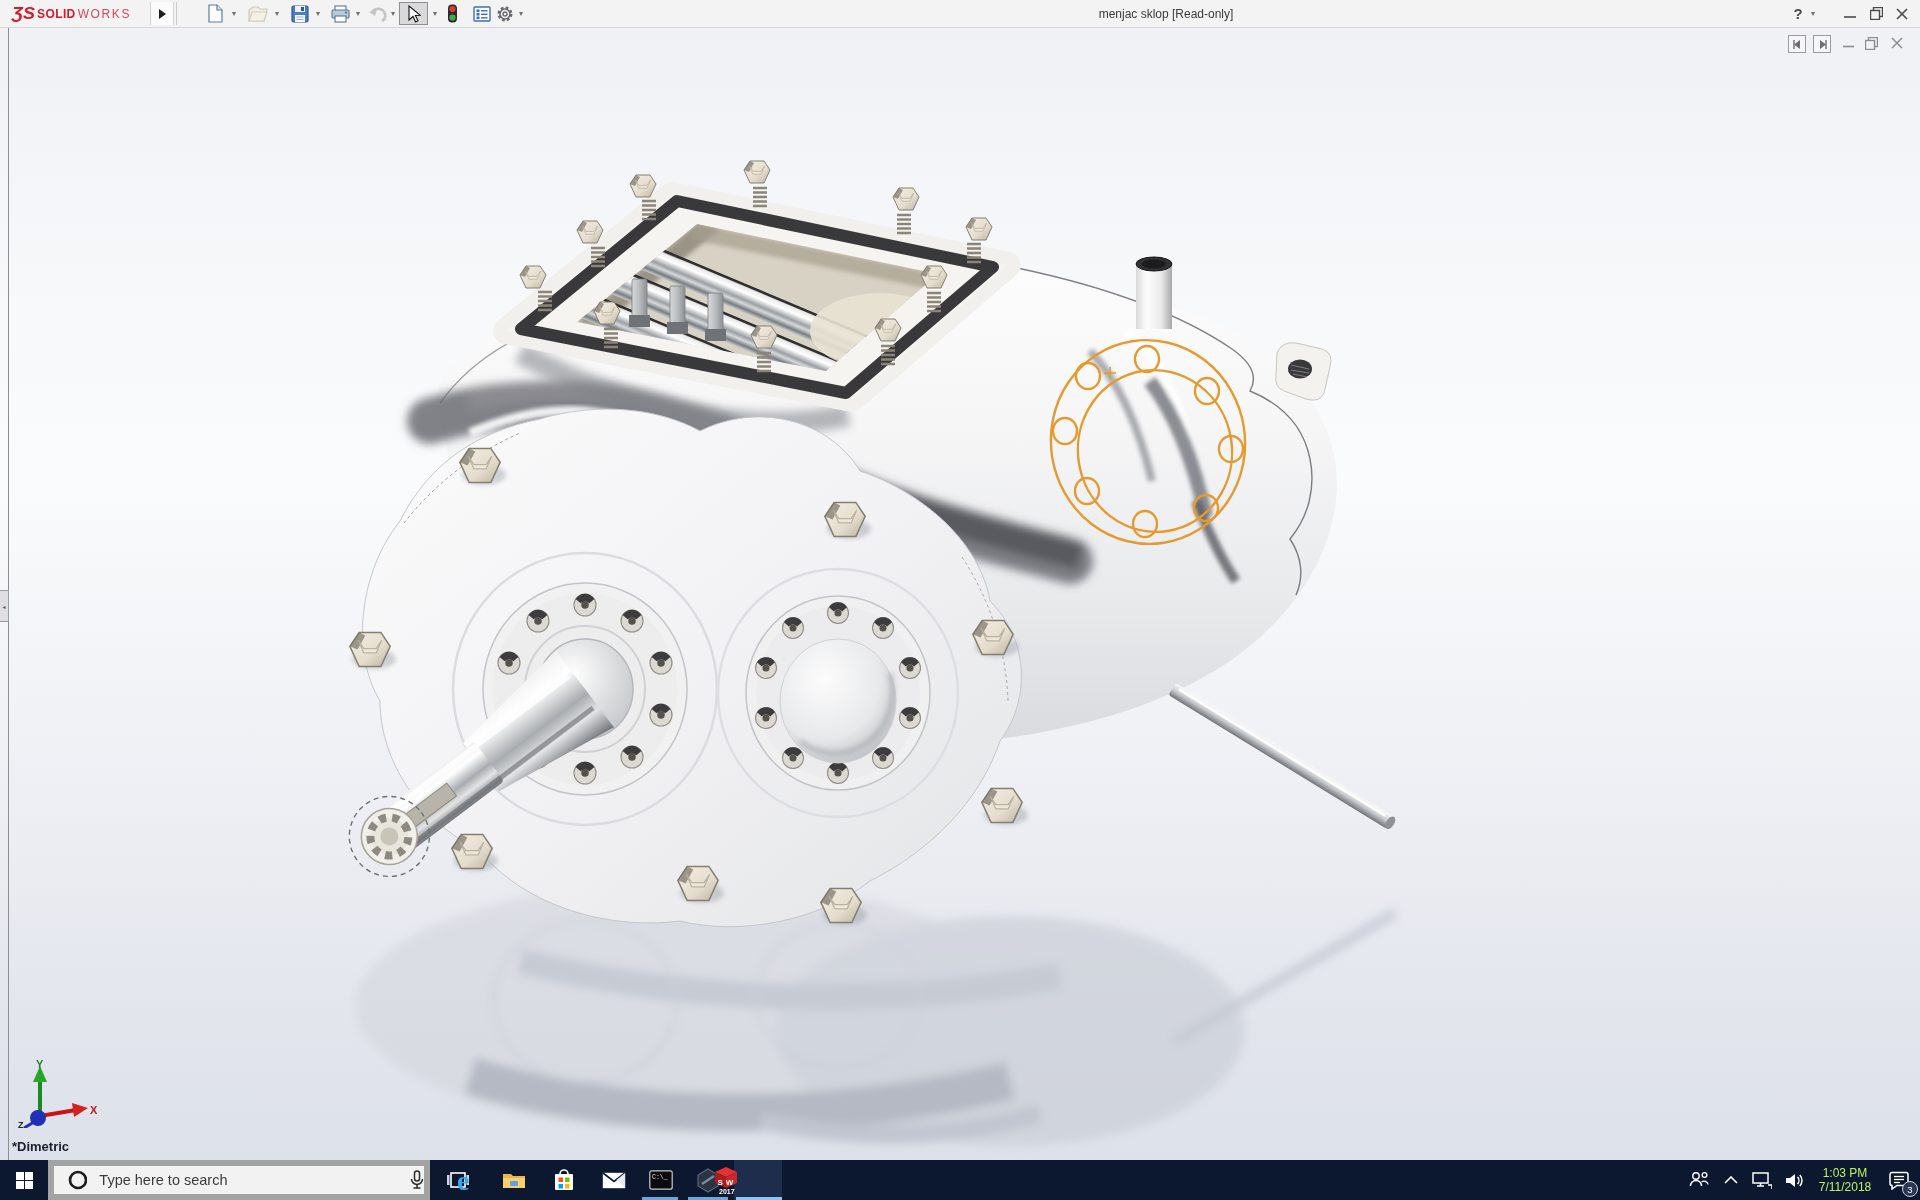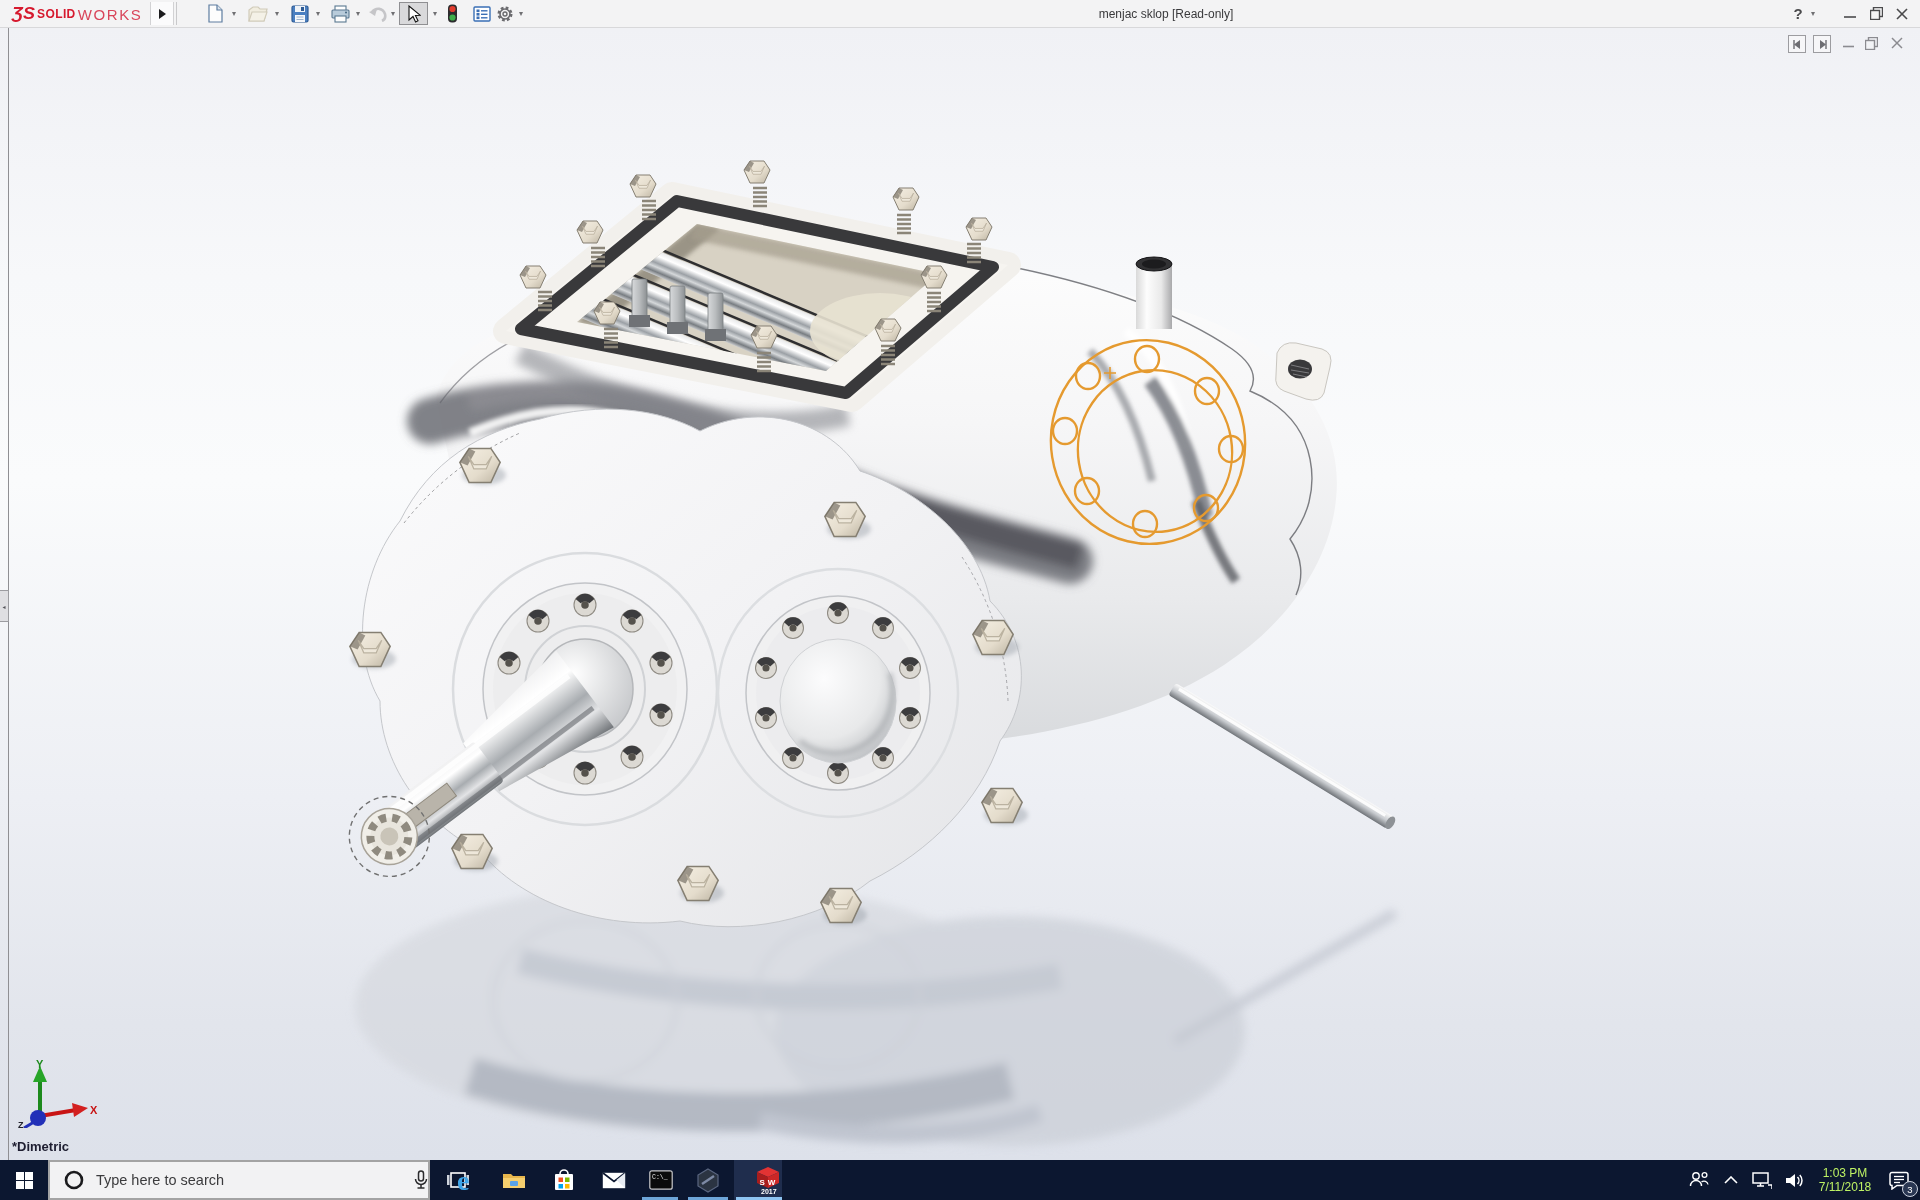--- a/index.html
+++ b/index.html
@@ -3,21 +3,21 @@
 <meta charset="utf-8">
 <style>
   html,body{margin:0;padding:0;width:1920px;height:1200px;overflow:hidden;
     font-family:"Liberation Sans",sans-serif;background:#e9ebf0;}
   .abs{position:absolute;}
   
   #titlebar{left:0;top:0;width:1920px;height:27px;background:#f3f3f4;border-bottom:1px solid #d8d8da;}
   #logo{left:12px;top:3px;height:22px;display:flex;align-items:center;gap:2px;}
   .logo-glyph{font-style:italic;font-weight:bold;font-size:18px;color:#d6192e;transform:scaleY(.9);}
   .logo-bold{font-weight:bold;font-size:12px;color:#d6192e;letter-spacing:.4px;}
-  .logo-light{font-weight:400;font-size:15px;color:#d9455a;letter-spacing:1.6px;}
+  .logo-light{font-weight:400;font-size:12px;color:#d9455a;letter-spacing:1.6px;}
   .tb-sep{left:176px;top:2px;width:1px;height:23px;background:#c9c9cb;}
   .flyout{left:150px;top:2px;width:22px;height:23px;display:flex;align-items:center;justify-content:center;
     border-left:1px solid #d2d2d4;border-right:1px solid #d2d2d4;background:#fbfbfc;cursor:pointer;}
   .ticon{top:2px;width:24px;height:23px;display:flex;align-items:center;justify-content:center;cursor:pointer;}
   .ticon.disabled{opacity:.45;}
   .ticon.pressed{background:#d9d9db;border:1px solid #8f8f92;box-sizing:border-box;}
   .caret{top:2px;width:10px;height:23px;display:flex;align-items:center;justify-content:center;
     font-size:8px;color:#6f6f72;cursor:pointer;}
   #doc-title{left:1166px;top:7px;transform:translateX(-50%);font-size:12px;color:#3a3a3c;white-space:nowrap;}
   .winctl{top:0;height:27px;display:flex;align-items:center;justify-content:center;color:#4a4a4c;cursor:pointer;}
@@ -27,21 +27,21 @@
   #vp-left-line{left:8px;top:0;width:1px;height:1132px;background:#8f8f93;}
   #panel-tab{left:0;top:562px;width:8px;height:30px;background:#dfdfe2;border:1px solid #9c9ca0;border-left:none;
     display:flex;align-items:center;justify-content:center;font-size:6px;color:#55555a;cursor:pointer;}
   .inctl-box{top:7px;width:16px;height:16px;border:1px solid #9c9ca0;background:#f6f6f8;display:flex;
     align-items:center;justify-content:center;cursor:pointer;}
   .inctl{top:5px;height:20px;display:flex;align-items:center;justify-content:center;color:#8b8b90;cursor:pointer;}
   #dimetric{left:12px;bottom:6px;font-size:13px;font-weight:bold;color:#1d1d30;}
   
   #taskbar{left:0;top:1160px;width:1920px;height:40px;background:#0c1730;}
   .tbtn{top:0;height:40px;display:flex;align-items:center;justify-content:center;cursor:pointer;}
-  #search-box{left:48px;top:0;width:382px;height:40px;background:#f2f2f3;display:flex;align-items:center;border:2px solid #a3a3a3;box-sizing:border-box;}
+  #search-box{left:48px;top:0;width:382px;height:40px;background:#f2f2f3;display:flex;align-items:center;border:6px solid #a3a3a3;box-sizing:border-box;}
   #search-input{border:none;background:transparent;outline:none;font-size:14.5px;color:#3b3b3d;width:270px;
     font-family:"Liberation Sans",sans-serif;}
   #search-input::placeholder{color:#3b3b3d;opacity:1;}
   .runline{top:37px;height:3px;position:absolute;background:#6ea6d9;}
   .runline.active{background:#8ec4f2;}
   #sw-btn-bg{left:734px;top:0;width:48px;height:40px;background:rgba(120,150,210,.18);}
   #tray{right:0;top:0;height:40px;display:flex;align-items:center;}
   #clock{width:66px;text-align:center;color:#bef264;font-size:12px;line-height:14px;cursor:pointer;}
   .badge{position:absolute;right:2px;bottom:3px;width:14px;height:14px;border-radius:50%;background:#2a3753;
     border:1px solid #cdd3df;color:#fff;font-size:9.5px;display:flex;align-items:center;justify-content:center;}
@@ -599,21 +599,21 @@
 
   <div class="tbtn abs" style="left:686px;width:44px">
     <svg width="24" height="25">
       <polygon points="12,1 22,7 22,18 12,24 2,18 2,7" fill="#2b3442" stroke="#5a6680" stroke-width="1.2"></polygon>
       <line x1="6" y1="16" x2="18" y2="8" stroke="#7d8aa5" stroke-width="2.4"></line>
     </svg>
   </div>
   <div class="runline" style="left:688px;width:40px"></div>
 
   <div id="sw-btn-bg" class="abs"></div>
-  <div class="tbtn abs" style="left:734px;width:68px">
+  <div class="tbtn abs" style="left:692px;width:68px">
     <svg width="26" height="28">
       <polygon points="13,1 24,6 13,11 2,6" fill="#e23333"></polygon>
       <polygon points="2,6 13,11 13,22 2,17" fill="#a81d1d"></polygon>
       <polygon points="24,6 13,11 13,22 24,17" fill="#cc2727"></polygon>
       <text x="4.5" y="19" font-size="8" font-weight="bold" fill="#fff" letter-spacing="3">SW</text>
       <text x="6" y="27.5" font-size="7" font-weight="bold" fill="#fff">2017</text>
     </svg>
   </div>
   <div class="runline active" style="left:736px;width:46px"></div>
 

